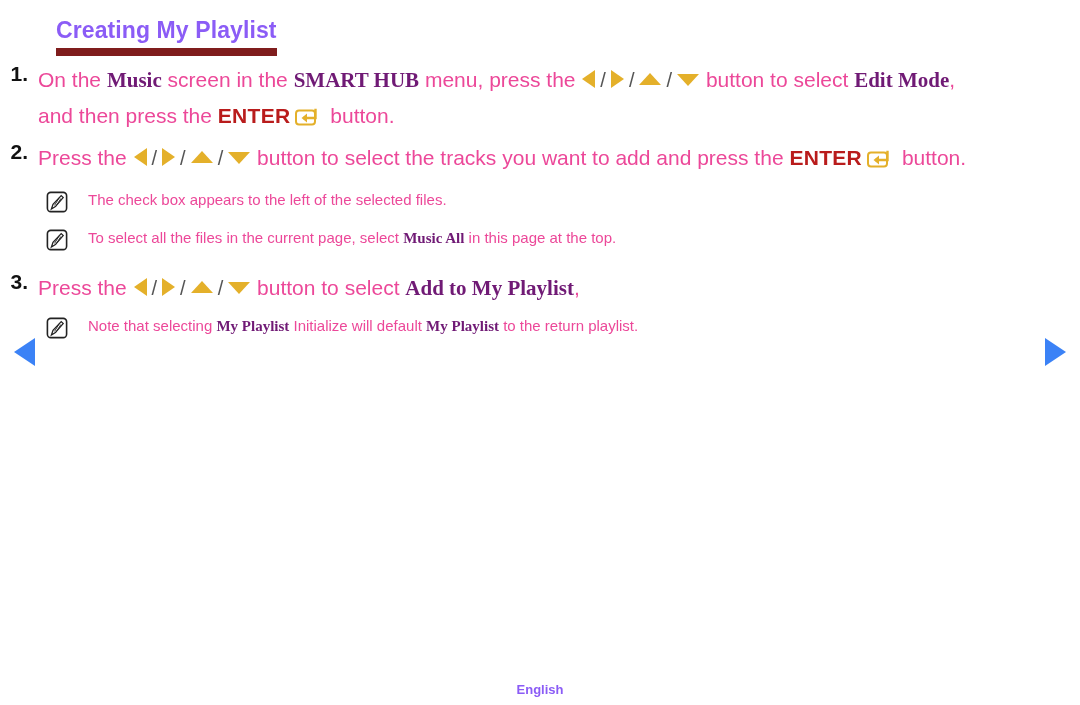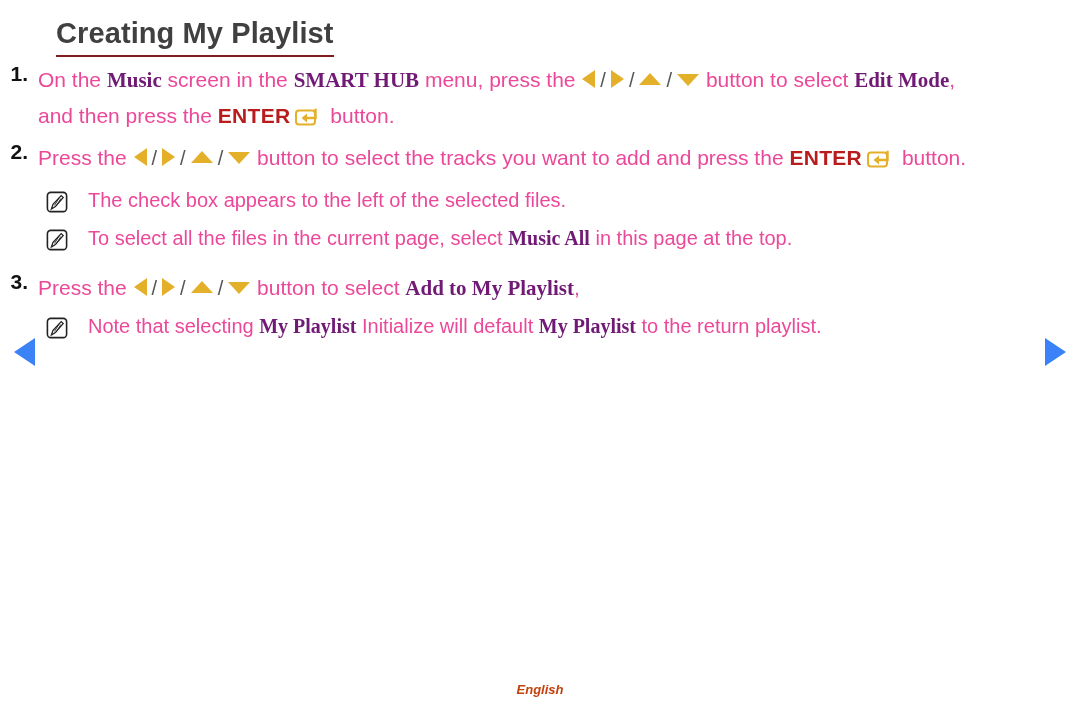--- a/index.html
+++ b/index.html
@@ -16,26 +16,26 @@
     overflow: hidden;
   }
 
   
   .page-title-wrap {
     position: absolute;
     left: 56px;
     top: 18px;
   }
   .page-title {
-    font-size: 29px;
-    font-weight: bold;
-    color: #404040;
+    font-size: 23px;
+    font-weight: bold;
+    color: #8b5cf6;
     letter-spacing: .1px;
     padding-bottom: 5px;
-    border-bottom: 2px solid #7f1d1d;
+    border-bottom: 8px solid #7f1d1d;
     display: inline-block;
     line-height: 1.1;
   }
 
   
   .content {
     position: absolute;
     left: 0;
     top: 62px;
     width: 1080px;
@@ -72,21 +72,21 @@
   .note-icon-cell {
     width: 88px;
     min-width: 88px;
     display: flex;
     justify-content: flex-start;
     padding-left: 46px;
     padding-top: 9px;
     box-sizing: border-box;
   }
   .note-body {
-    font-size: 20px;
+    font-size: 15px;
     line-height: 36px;
     color: #1a1a1a;
     max-width: 900px;
   }
 
   
   .blue {
     color: #701a75;
     font-weight: bold;
     font-family: Liberation Serif, serif;
@@ -170,22 +170,21 @@
 
   
   .footer {
     position: absolute;
     left: 0;
     top: 682px;
     width: 1080px;
     text-align: center;
     font-size: 13px;
     font-weight: bold;
-    color: #c2410c;
-    font-style: italic;
+    color: #8b5cf6;
   }
 </style>
 </head>
 <body>
 
 <div class="page-title-wrap">
   <div class="page-title">Creating My Playlist</div>
 </div>
 
 <div class="content">

